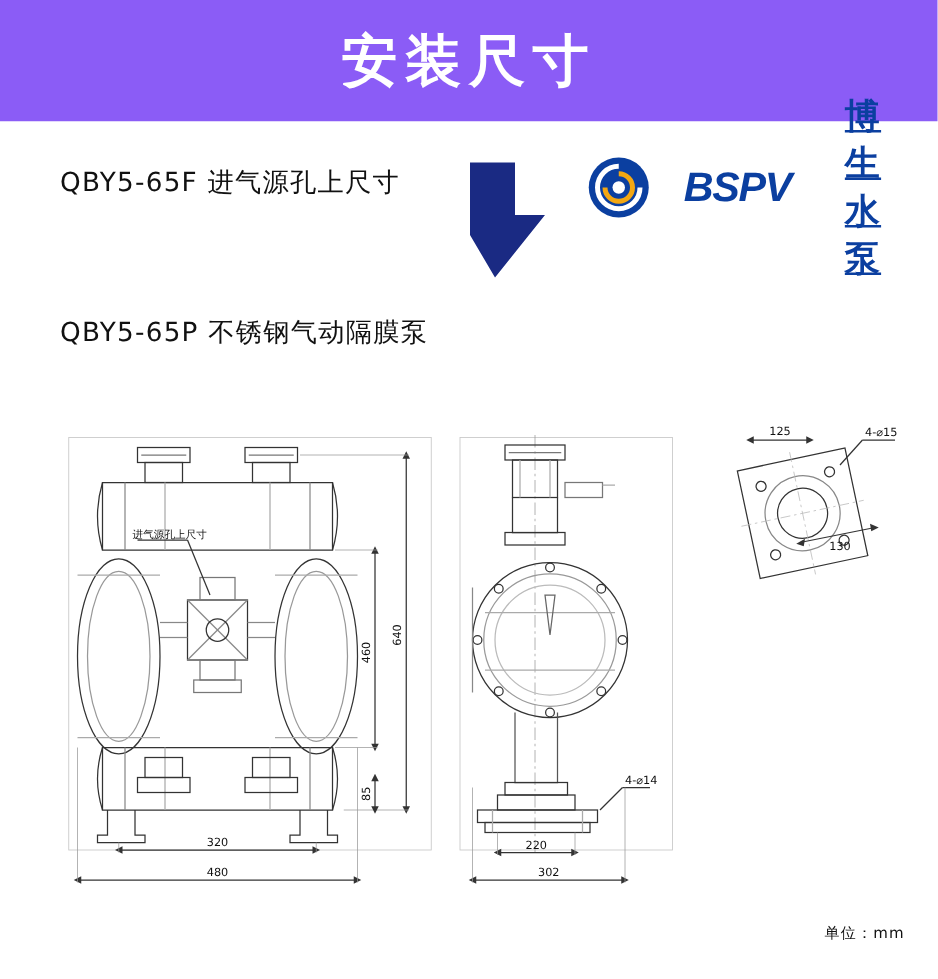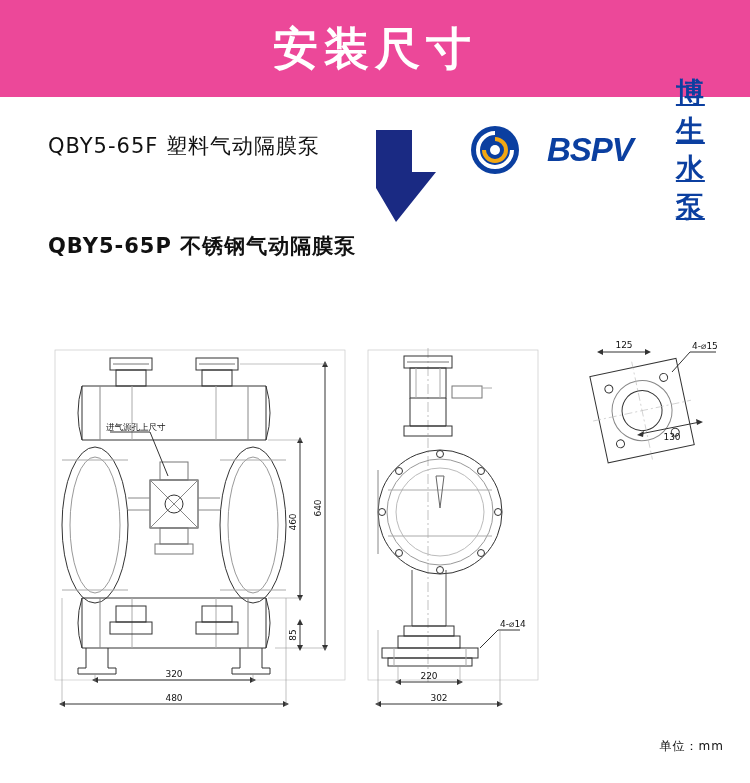--- a/index.html
+++ b/index.html
@@ -20,21 +20,21 @@
     height: 783px;
   }
 
   
   .banner {
     position: absolute;
     left: 0;
     top: 0;
     width: 750px;
     height: 97px;
-    background: #ec4899;
+    background: #8b5cf6;
     display: flex;
     align-items: center;
     justify-content: center;
   }
   .banner-title {
     color: #ffffff;
     font-size: 45px;
     font-weight: bold;
     letter-spacing: 6px;
     font-family: "DejaVu Sans", sans-serif;
@@ -48,22 +48,21 @@
     width: 420px;
   }
   .product-line {
     font-size: 21px;
     color: #111111;
     font-family: "DejaVu Sans", sans-serif;
     letter-spacing: 1px;
     white-space: nowrap;
   }
   .product-line.second {
-    margin-top: 72px;
-    font-weight: bold;
+    margin-top: 92px;
   }
 
   
   .arrow {
     position: absolute;
     left: 366px;
     top: 128px;
     width: 78px;
     height: 98px;
   }
@@ -126,21 +125,21 @@
 </head>
 <body>
 
 <div class="page">
 
   <div class="banner">
     <div class="banner-title">安装尺寸</div>
   </div>
 
   <div class="title-block">
-    <div class="product-line">QBY5-65F 塑料气动隔膜泵</div>
+    <div class="product-line">QBY5-65F 进气源孔上尺寸</div>
     <div class="product-line second">QBY5-65P 不锈钢气动隔膜泵</div>
   </div>
 
   <div class="arrow">
     <svg width="78" height="98" viewBox="0 0 78 98">
       <path d="M10 2 L46 2 L46 44 L70 44 L30 94 L10 60 Z" fill="#1a2a83"></path>
     </svg>
   </div>
 
   <div class="logo">

